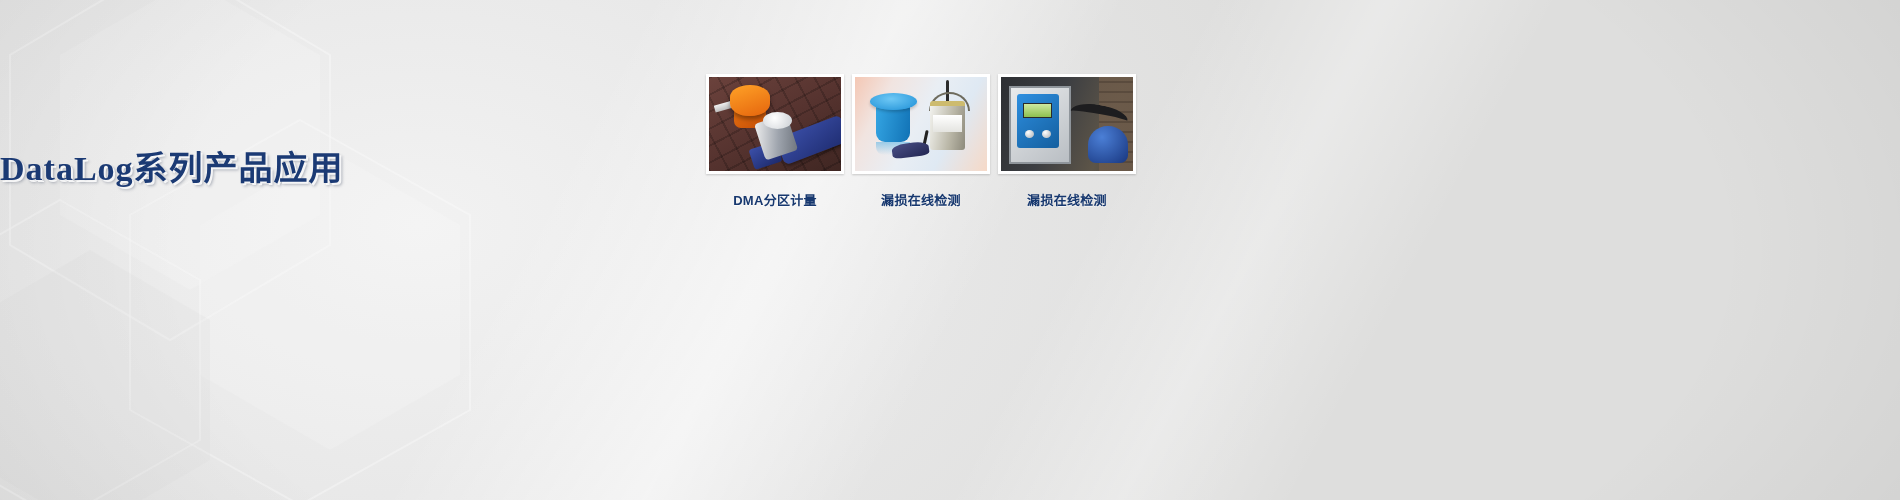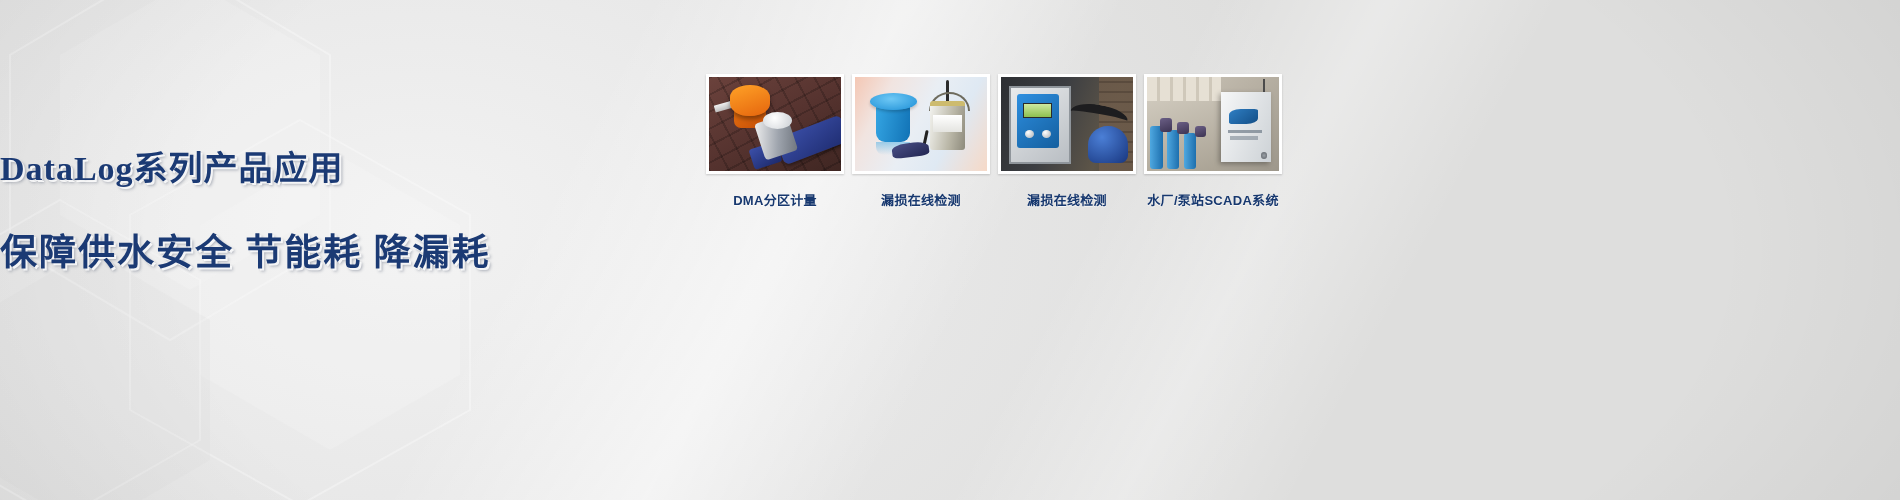--- a/index.html
+++ b/index.html
@@ -402,21 +402,20 @@
     </g>
     <g fill="#c9c9c9" fill-opacity="0.18">
       <polygon points="90,250 210,320 210,460 90,530 -30,460 -30,320"></polygon>
     </g>
   </svg>
   <div class="glow-diag"></div>
   <div class="vignette"></div>
 
   <div class="headline">
     <div class="line1">DataLog系列产品应用</div>
-    <div class="line2">保障供水安全 节能耗 降漏耗</div>
   </div>
 
   <div class="grid">
 
     <div class="cell">
       <div class="thumb">
         <div class="photo p-dma">
           <div class="silver-bar"></div>
             <div class="orange-body"></div>
             <div class="orange-cap"></div>
@@ -459,36 +458,15 @@
           <div class="btn1"></div>
             <div class="btn2"></div>
           <div class="hose"></div>
             <div class="bluevalve"></div>
         </div>
       </div>
       <div class="caption">漏损在线检测</div>
     </div>
 
 
-    <div class="cell">
-      <div class="thumb">
-        <div class="photo p-scada">
-          <div class="room"></div>
-            <div class="ceiling"></div>
-          <div class="pipe1"></div>
-            <div class="pipe2"></div>
-            <div class="pipe3"></div>
-          <div class="motor1"></div>
-            <div class="motor2"></div>
-            <div class="motor3"></div>
-          <div class="cab-ant"></div>
-            <div class="cabinet"></div>
-          <div class="cab-logo"></div>
-            <div class="cab-text1"></div>
-          <div class="cab-text2"></div>
-            <div class="cab-knob"></div>
-        </div>
-      </div>
-      <div class="caption">水厂/泵站SCADA系统</div>
-    </div>
 
   </div>
 </div>
 
 </body></html>

